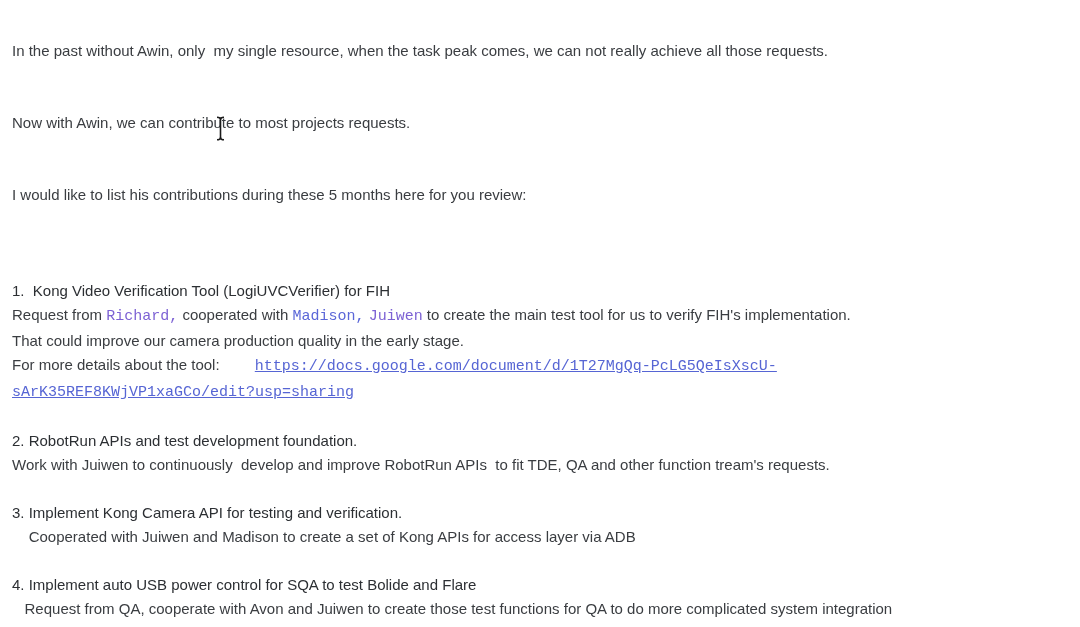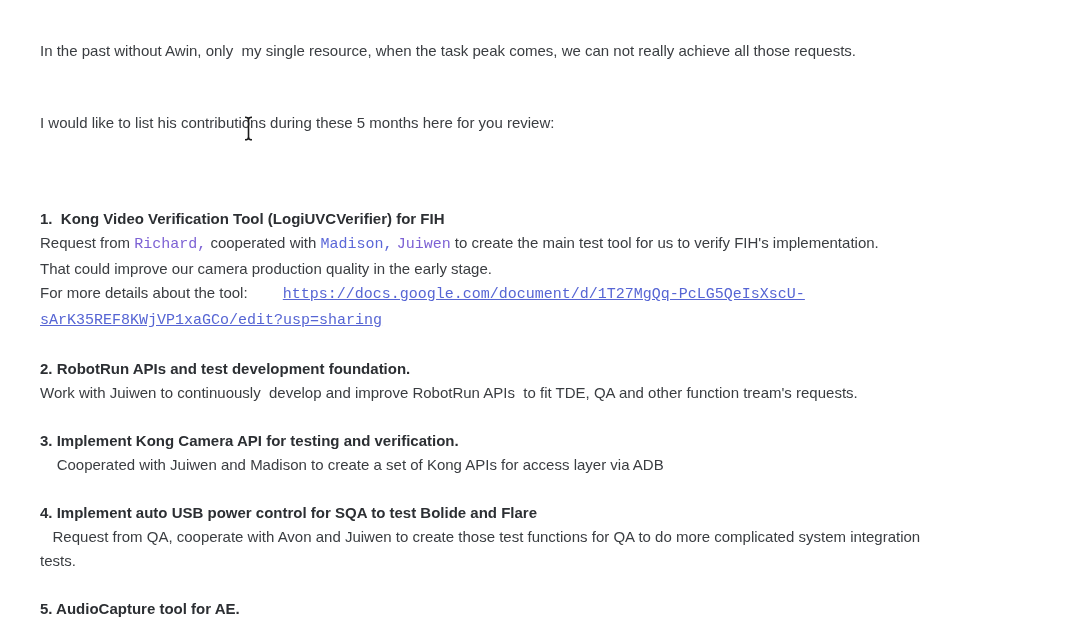--- a/index.html
+++ b/index.html
@@ -12,51 +12,51 @@
   }
   #doc {
     position: relative;
     width: 932px;
     height: 627px;
     font-family: "Liberation Sans", "DejaVu Sans", sans-serif;
     font-size: 15px;
     line-height: 24px;
     color: var(--text-color, #3a3d41);
     white-space: pre-wrap;
-    margin-left: 28px;
   }
   #content {
     position: absolute;
     top: -9px;
     left: 12px;
     right: 10px;
   }
   .line { min-height: 24px; }
   .heading {
-    font-weight: 700;
+    font-weight: 400;
     color: var(--heading-color, #2c2f33);
   }
   .section { margin-top: 24px; }
   .lnk { cursor: pointer; font-family: Liberation Mono, monospace; }
   .lnk.u { text-decoration: underline; padding-left: 31px; }
   #cursor {
     position: absolute;
     left: 216px;
     top: 116px;
     width: 9px;
     height: 25px;
     pointer-events: none;
   }
 </style>
 </head>
 <body style="background: rgb(255, 255, 255);">
 
 <div id="doc">
   <div id="content">
     <div class="line">In the past without Awin, only  my single resource, when the task peak comes, we can not really achieve all those requests.</div>
+    <div class="line">Now with Awin, we can contribute to most projects requests.</div>
     <div class="line">I would like to list his contributions during these 5 months here for you review:</div>
     <div id="sections"><div class="section"><div class="line heading">1.  Kong Video Verification Tool (LogiUVCVerifier) for FIH</div><div class="line"><span>Request from </span><span class="lnk" style="color: rgb(125, 98, 212);">Richard,</span><span> cooperated with </span><span class="lnk" style="color: rgb(91, 103, 216);">Madison,</span><span> </span><span class="lnk" style="color: rgb(125, 98, 212);">Juiwen</span><span> to create the main test tool for us to verify FIH's implementation.</span></div><div class="line"><span>That could improve our camera production quality in the early stage.</span></div><div class="line"><span>For more details about the tool: </span><span class="lnk u" style="color: rgb(86, 101, 212);">https://docs.google.com/document/d/1T27MgQq-PcLG5QeIsXscU-sArK35REF8KWjVP1xaGCo/edit?usp=sharing</span></div></div><div class="section"><div class="line heading">2. RobotRun APIs and test development foundation.</div><div class="line"><span>Work with Juiwen to continuously  develop and improve RobotRun APIs  to fit TDE, QA and other function tream's requests.</span></div></div><div class="section"><div class="line heading">3. Implement Kong Camera API for testing and verification.</div><div class="line"><span>    Cooperated with Juiwen and Madison to create a set of Kong APIs for access layer via ADB</span></div></div><div class="section"><div class="line heading">4. Implement auto USB power control for SQA to test Bolide and Flare</div><div class="line"><span>   Request from QA, cooperate with Avon and Juiwen to create those test functions for QA to do more complicated system integration tests.</span></div></div><div class="section"><div class="line heading">5. AudioCapture tool for AE.</div></div></div>
   </div>
 
   <svg id="cursor" viewBox="0 0 9 25" xmlns="http://www.w3.org/2000/svg">
     <g stroke="#1b1b1b" stroke-width="1.6" fill="none">
       <path d="M1 1.2 C2.8 1.2 4.5 1.8 4.5 3.5 C4.5 1.8 6.2 1.2 8 1.2"></path>
       <path d="M4.5 3 L4.5 22"></path>
       <path d="M1 23.8 C2.8 23.8 4.5 23.2 4.5 21.5 C4.5 23.2 6.2 23.8 8 23.8"></path>
     </g>

